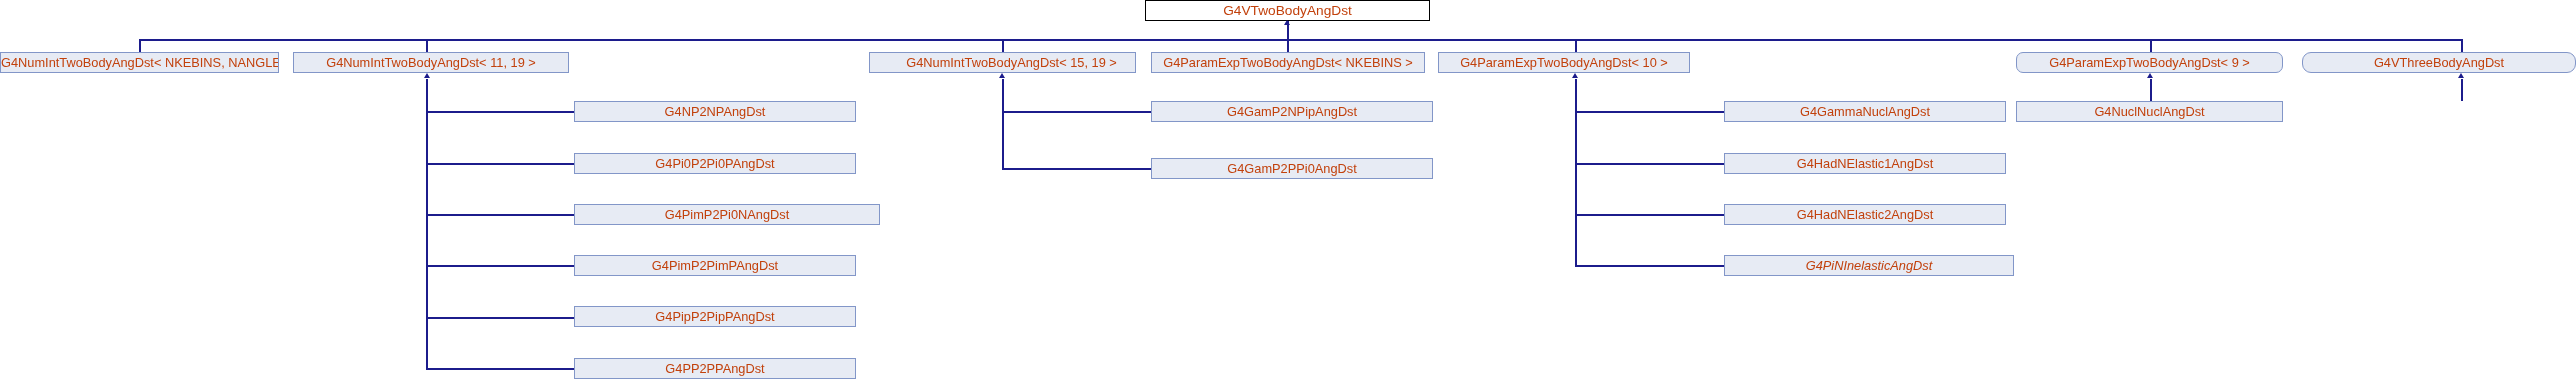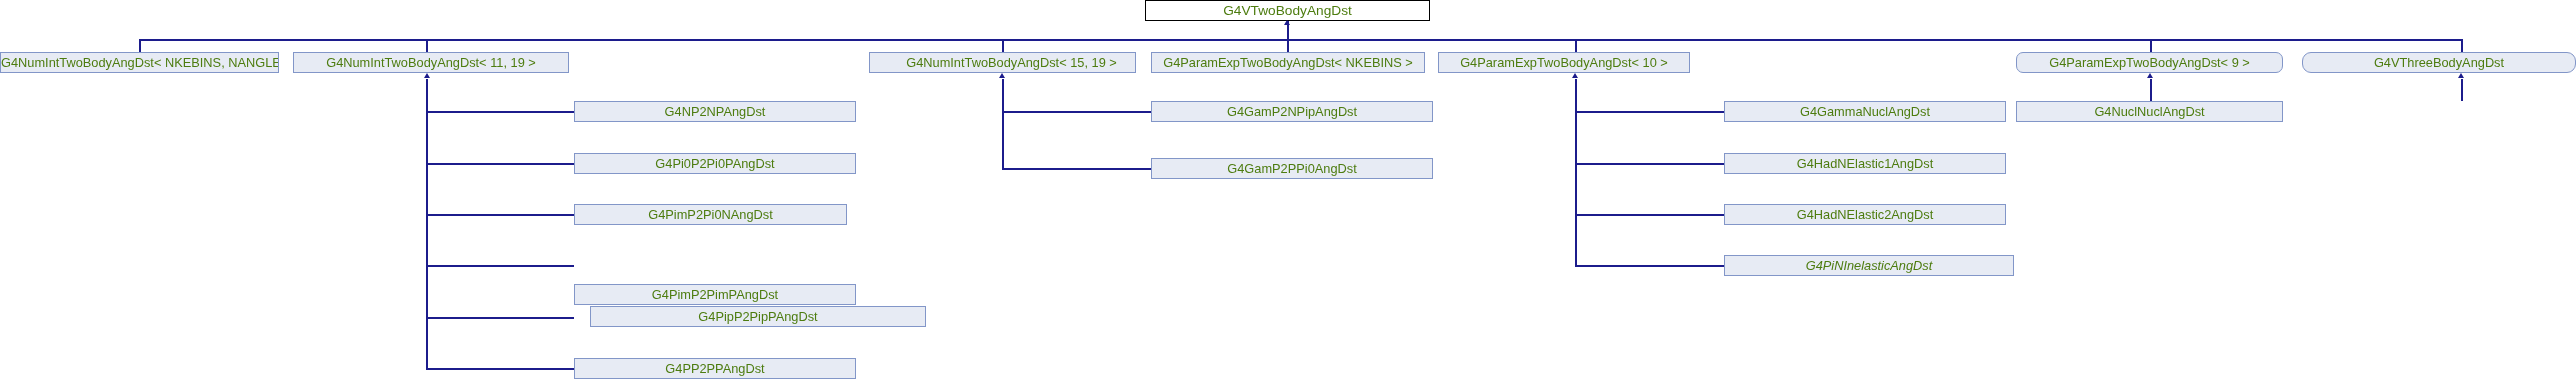--- a/index.html
+++ b/index.html
@@ -17,21 +17,21 @@
   }
 
   
   .node{
     position:absolute;
     box-sizing:border-box;
     height:21px;
     line-height:19px;
     text-align:center;
     font-size:12.8px;
-    color:#4d7c0f;
+    color:#c2410c;
     background:#e7ebf4;
     border:0.9px solid #8296c8;
     white-space:nowrap;
     overflow:hidden;
     letter-spacing:0px;
   }
   .node.root{
     background:#ffffff;
     border:0.9px solid #000000;
     font-size:13.7px;
@@ -95,23 +95,23 @@
 
   <div class="ln-h" style="left:426px;top:111px;width:148px;"></div>
   <div class="ln-h" style="left:426px;top:163px;width:148px;"></div>
   <div class="ln-h" style="left:426px;top:214px;width:148px;"></div>
   <div class="ln-h" style="left:426px;top:265px;width:148px;"></div>
   <div class="ln-h" style="left:426px;top:317px;width:148px;"></div>
   <div class="ln-h" style="left:426px;top:368px;width:148px;"></div>
 
   <div class="node" style="left:574px;top:101px;width:282px;">G4NP2NPAngDst</div>
   <div class="node" style="left:574px;top:153px;width:282px;">G4Pi0P2Pi0PAngDst</div>
-  <div class="node" style="left:574px;top:204px;width:273px;">G4PimP2Pi0NAngDst</div>
-  <div class="node" style="left:574px;top:255px;width:282px;margin-top:29px;">G4PimP2PimPAngDst</div>
-  <div class="node" style="left:590px;top:306px;width:336px;">G4PipP2PipPAngDst</div>
+  <div class="node" style="left:574px;top:204px;width:306px;">G4PimP2Pi0NAngDst</div>
+  <div class="node" style="left:574px;top:255px;width:282px;">G4PimP2PimPAngDst</div>
+  <div class="node" style="left:574px;top:306px;width:282px;">G4PipP2PipPAngDst</div>
   <div class="node" style="left:574px;top:358px;width:282px;">G4PP2PPAngDst</div>
 
   <div class="arrow-up" style="left:999px;top:73px;"></div>
   <div class="ln-v" style="left:1002px;top:79px;height:91px;"></div>
 
   <div class="ln-h" style="left:1002px;top:111px;width:149px;"></div>
   <div class="ln-h" style="left:1002px;top:168px;width:149px;"></div>
 
   <div class="node" style="left:1151px;top:101px;width:282px;">G4GamP2NPipAngDst</div>
   <div class="node" style="left:1151px;top:158px;width:282px;">G4GamP2PPi0AngDst</div>

